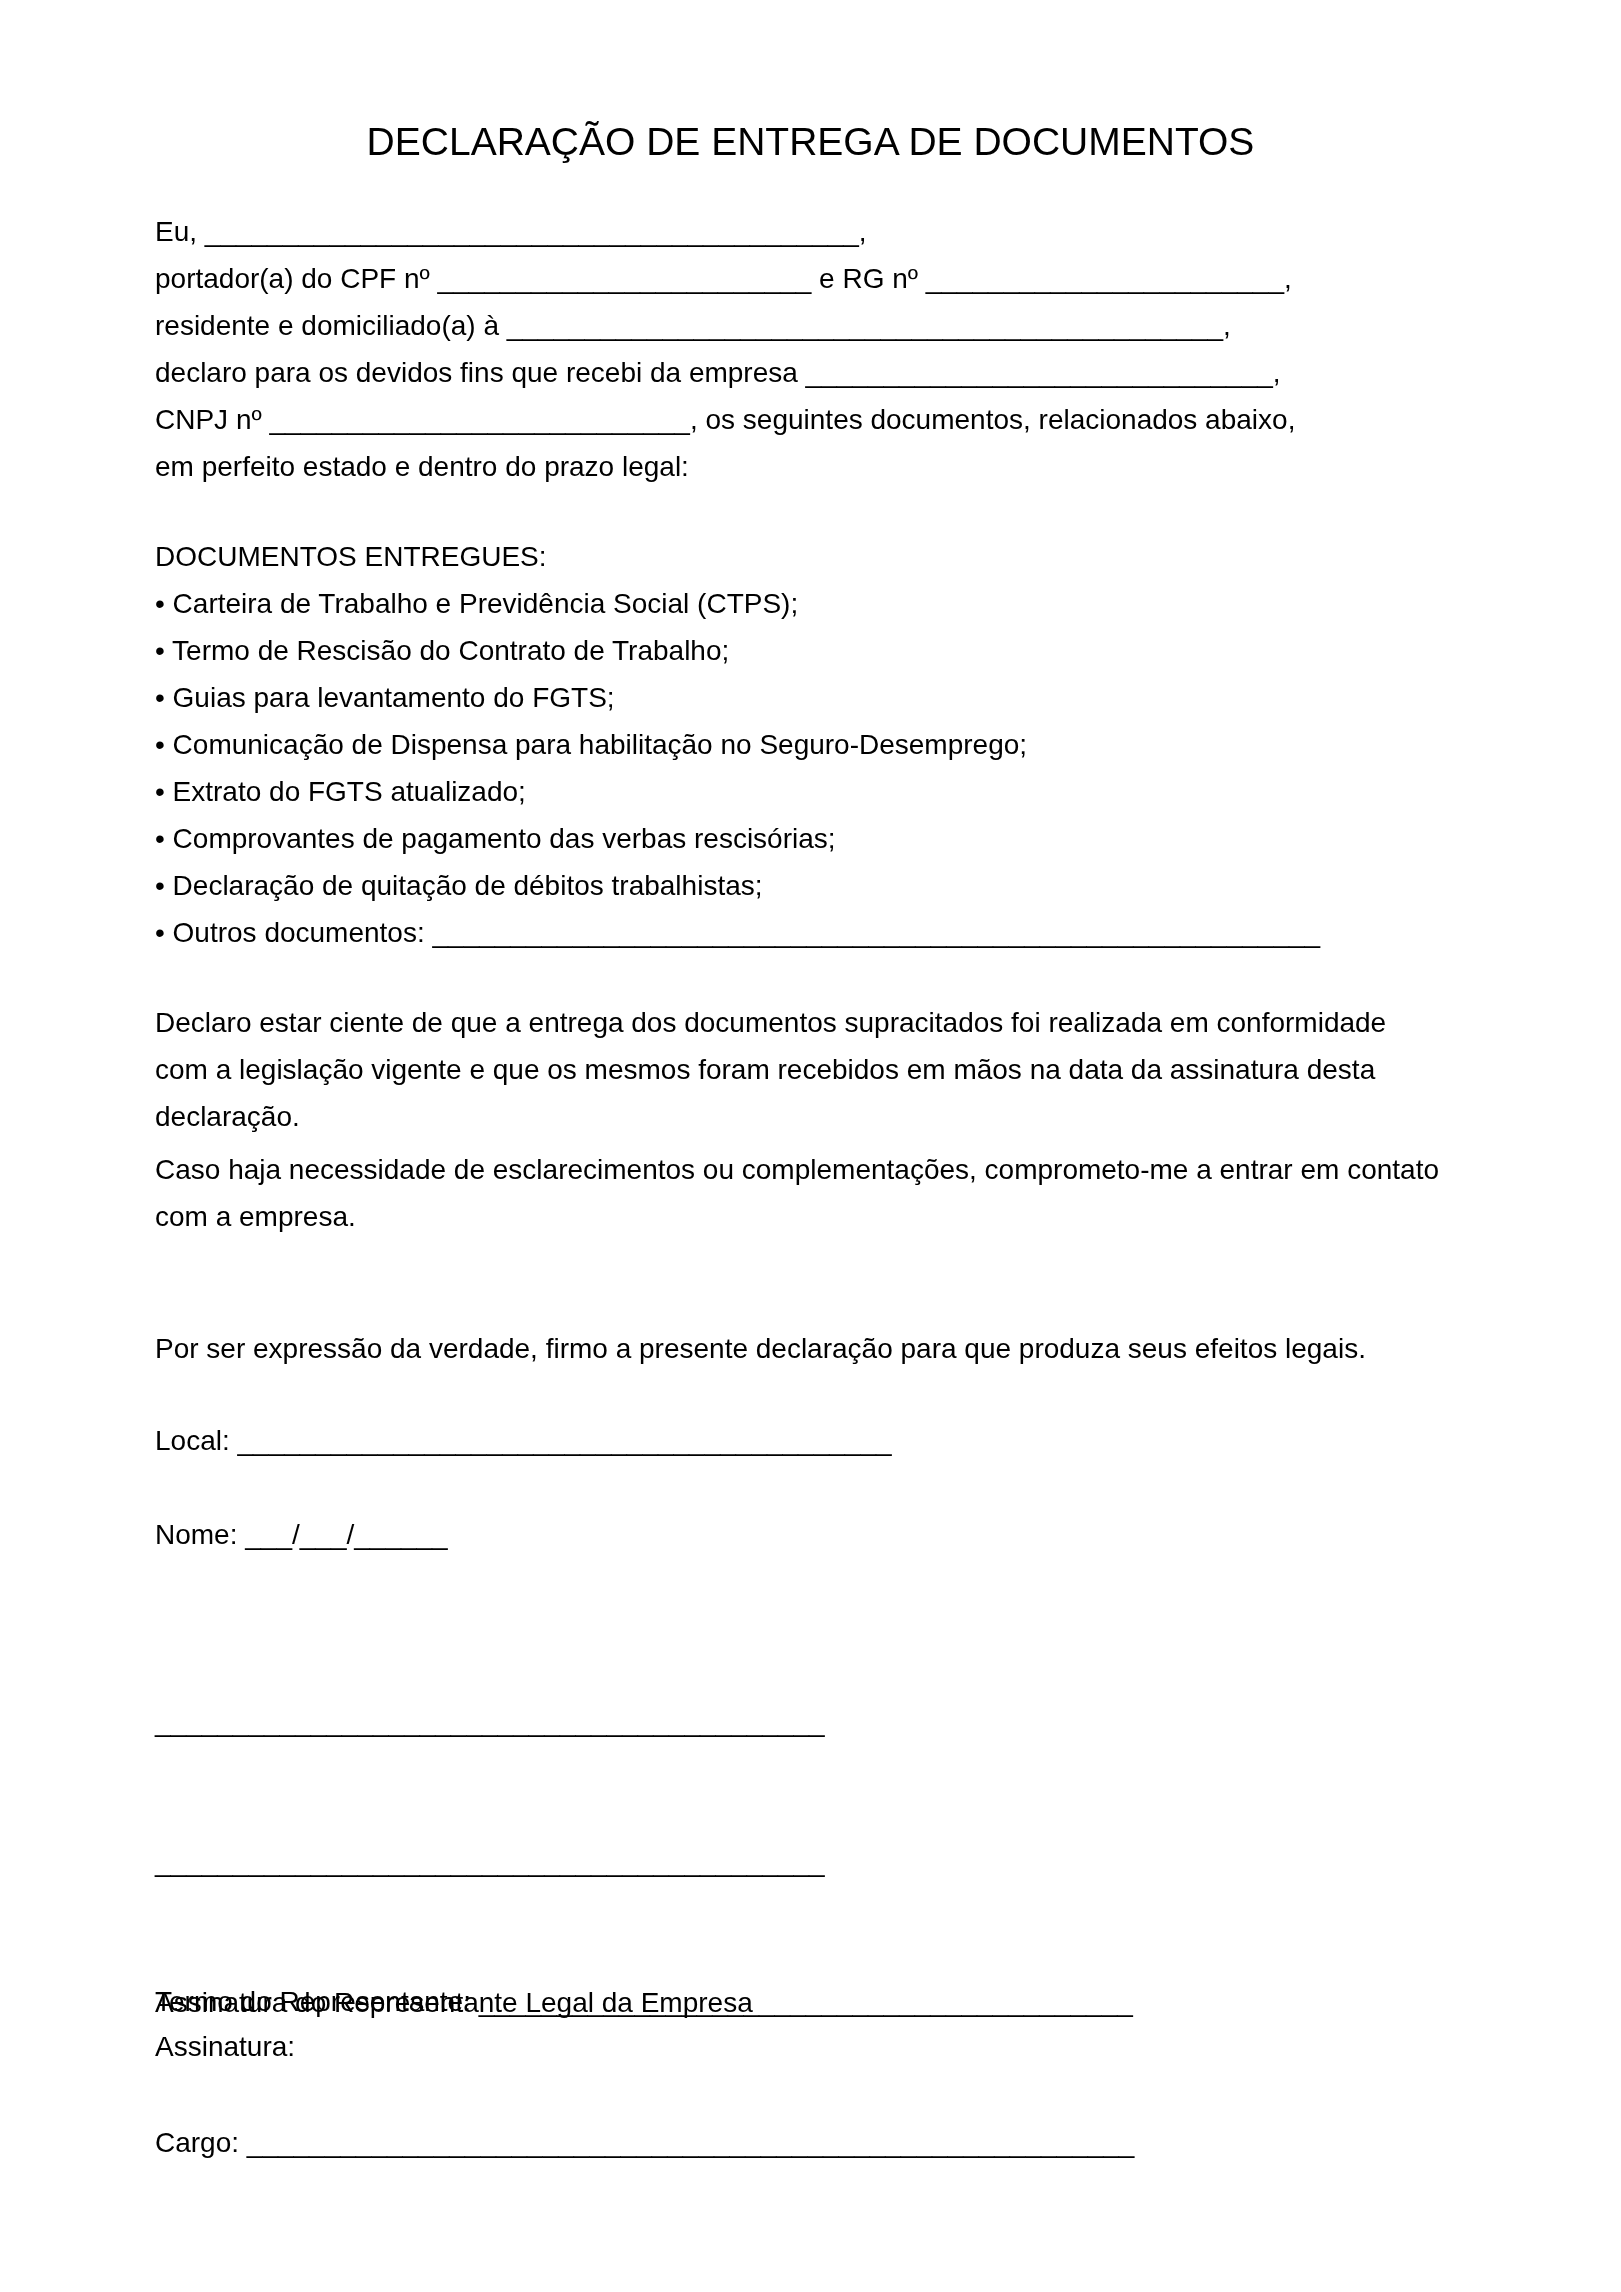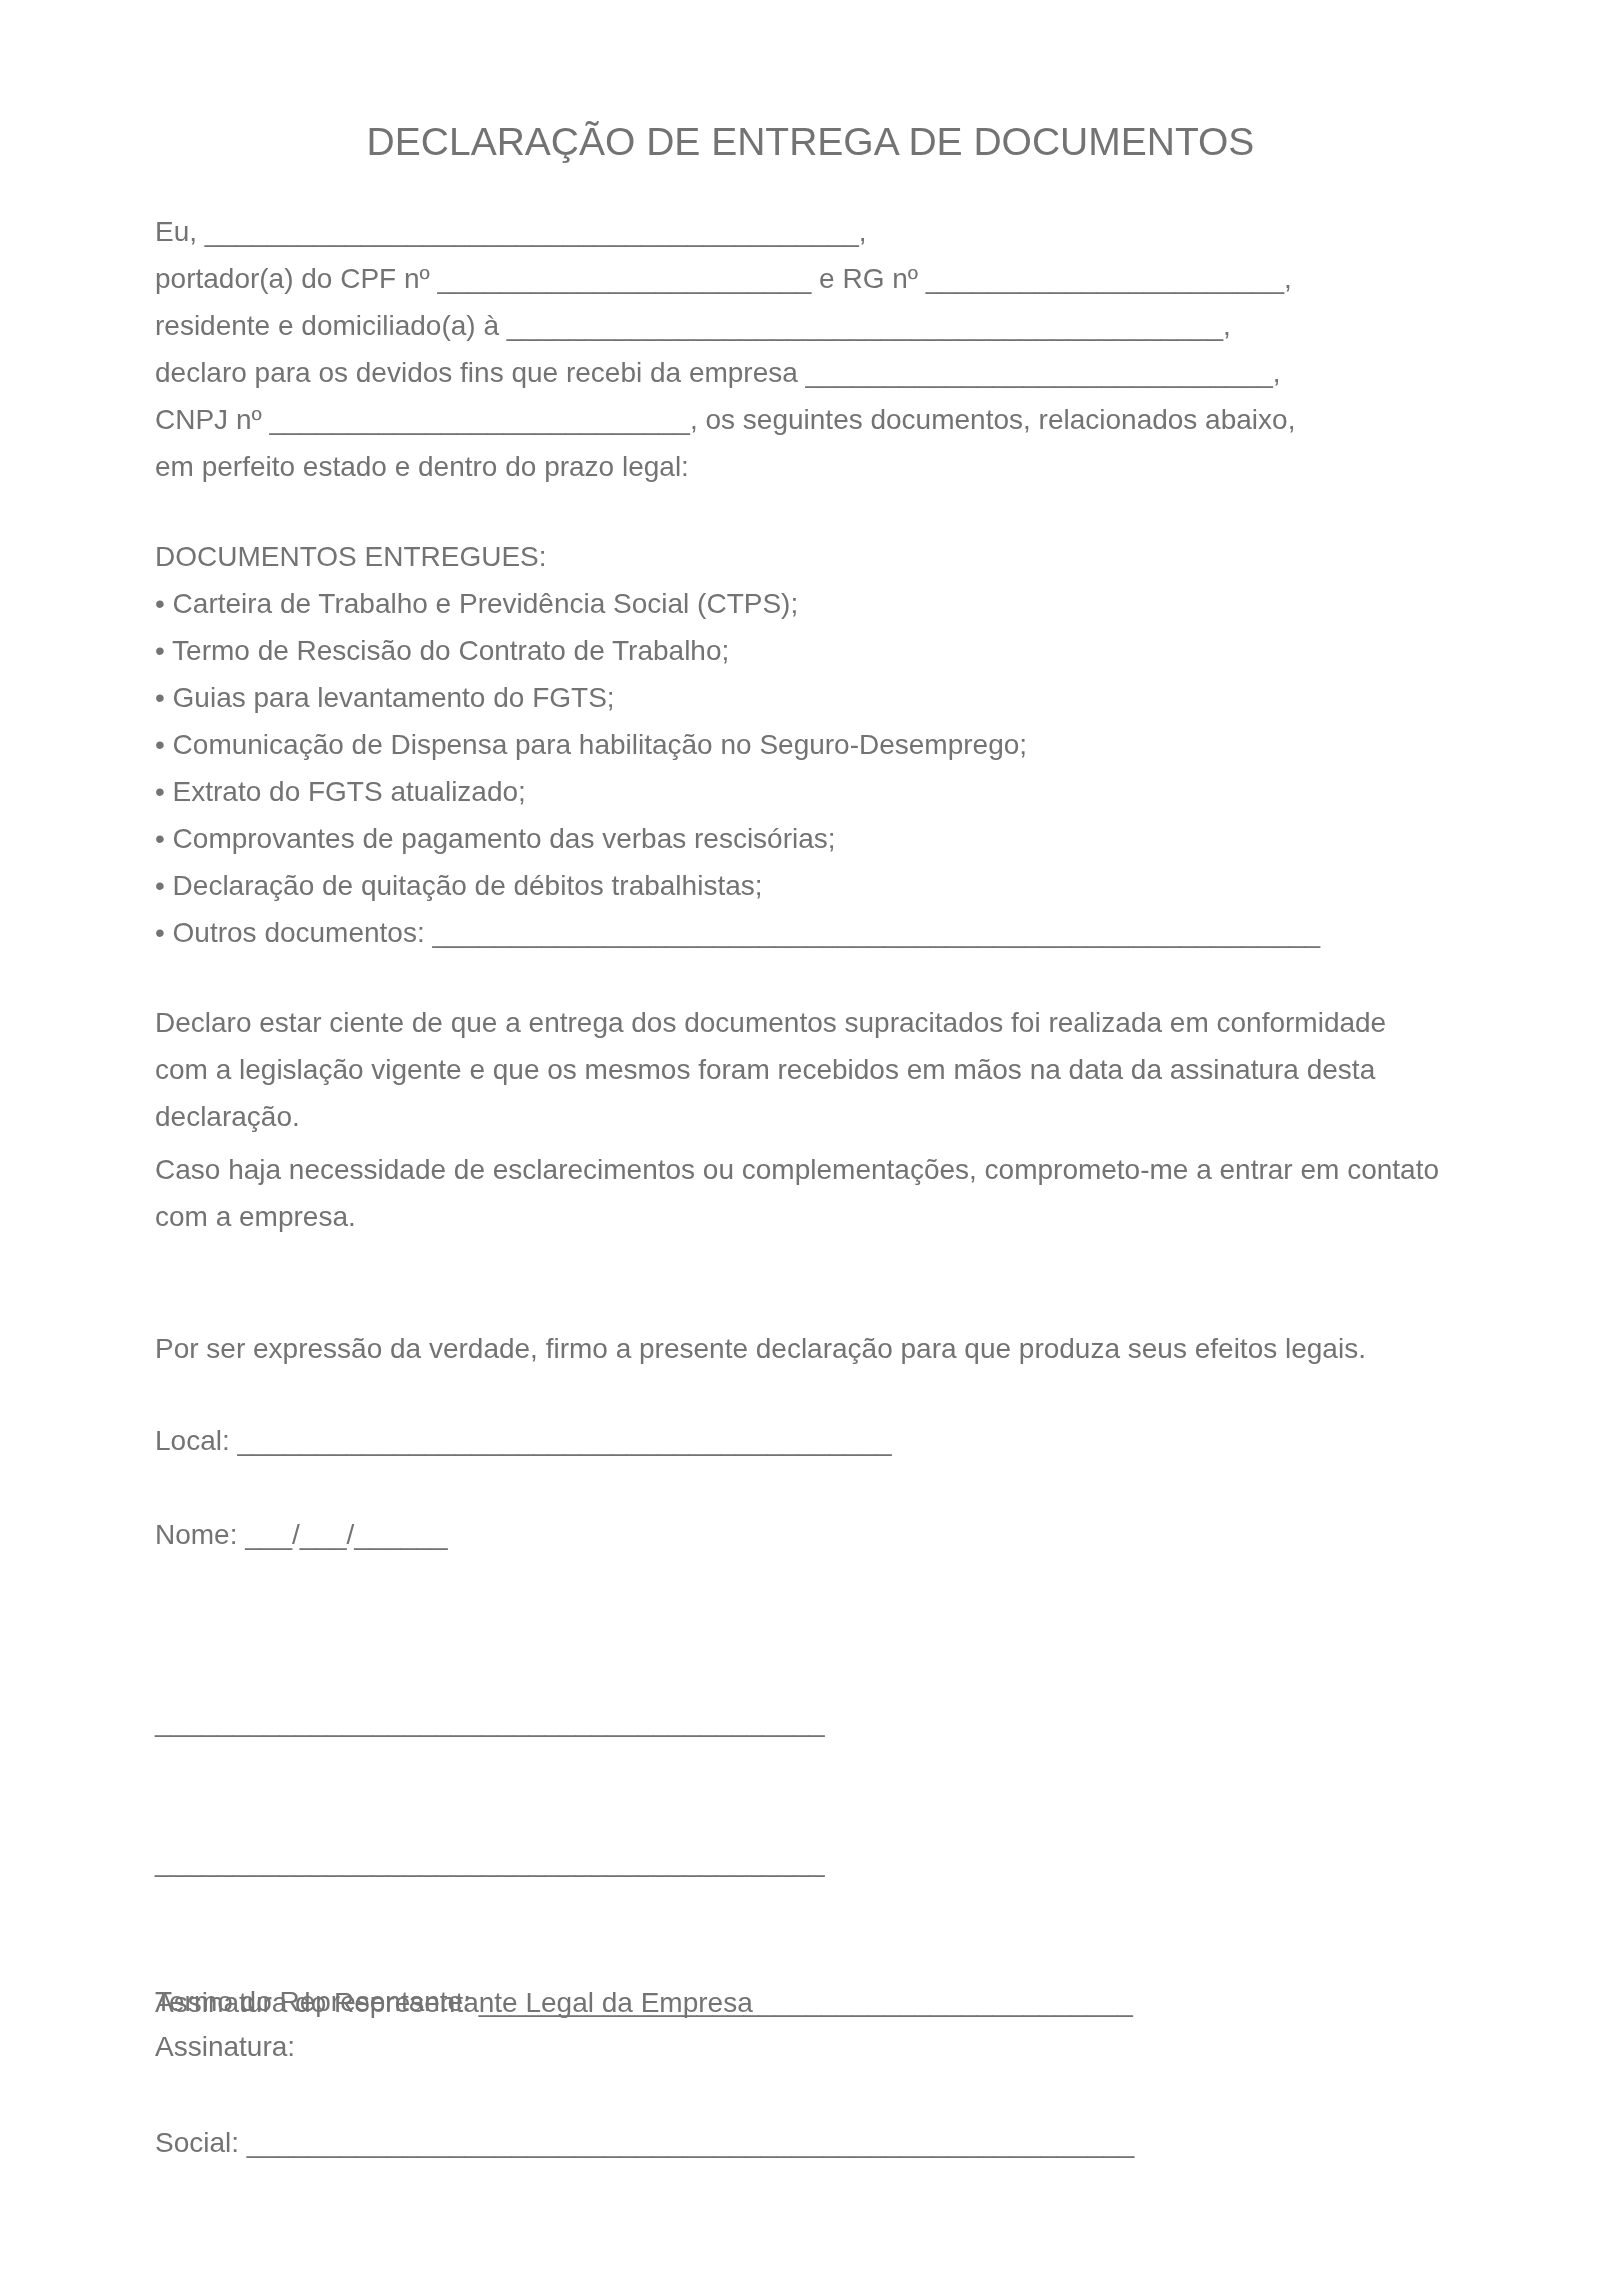--- a/index.html
+++ b/index.html
@@ -1,21 +1,21 @@
 <!DOCTYPE html>
 <html><head>
 <meta charset="utf-8">
 <style>
   html, body { margin: 0; padding: 0; background: #ffffff; }
   .page {
     position: relative;
     width: 1621px;
     height: 2293px;
     background: #ffffff;
-    color: #737373;
+    color: #000000;
     font-family: "Liberation Sans", "DejaVu Sans", sans-serif;
     font-size: 28px;
     line-height: 47px;
     overflow: hidden;
   }
   .blk {
     position: absolute;
     left: 155px;
     white-space: pre;
     letter-spacing: 0;
@@ -85,19 +85,19 @@
     <div>___________________________________________</div>
   </div>
 
   <div class="blk t-sig2">
     <div>___________________________________________</div>
     <div>Assinatura do Representante Legal da Empresa</div>
   </div>
 
   <div class="blk t-nome">
     <div>Termo do Representante: __________________________________________</div>
-    <div>Social: _________________________________________________________</div>
+    <div>Cargo: _________________________________________________________</div>
   </div>
 
   <div class="blk t-test">Assinatura:</div>
 
 </div>
 
 
 </body></html>

